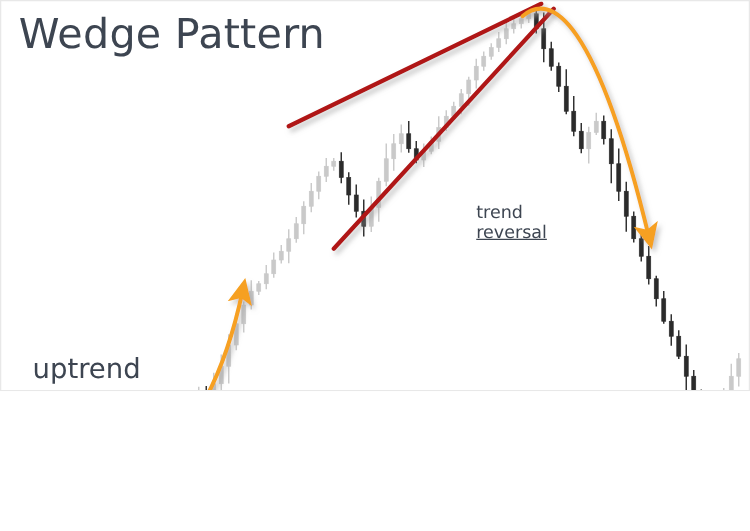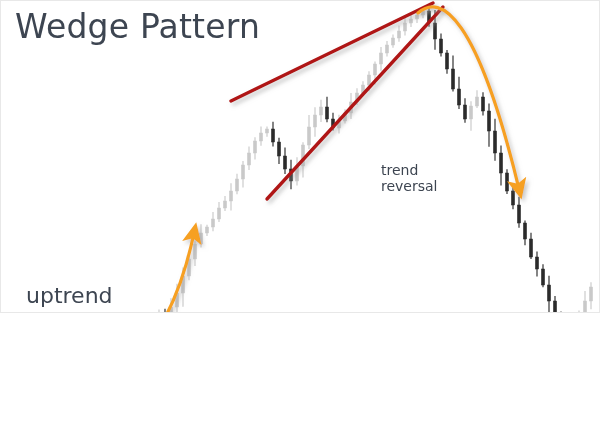--- a/index.html
+++ b/index.html
@@ -46,21 +46,21 @@
   #label-uptrend {
     left: 25px;
     top: 283px;
     font-size: 22px;
   }
   #label-reversal {
     left: 380px;
     top: 162px;
     font-size: 14px;
   }
-  #label-reversal .line2 { display: block; }
+  #label-reversal .line2 { display: block; text-decoration: underline; }
 </style>
 </head>
 <body>
 
 <div id="screen">
 
   <svg id="chart-svg" viewBox="0 0 600 425" preserveAspectRatio="none">
     <defs>
       <filter id="softshadow" x="-30%" y="-30%" width="170%" height="170%">
         <feDropShadow dx="2.5" dy="3" stdDeviation="2.2" flood-color="#9a9a9a" flood-opacity="0.55"></feDropShadow>

